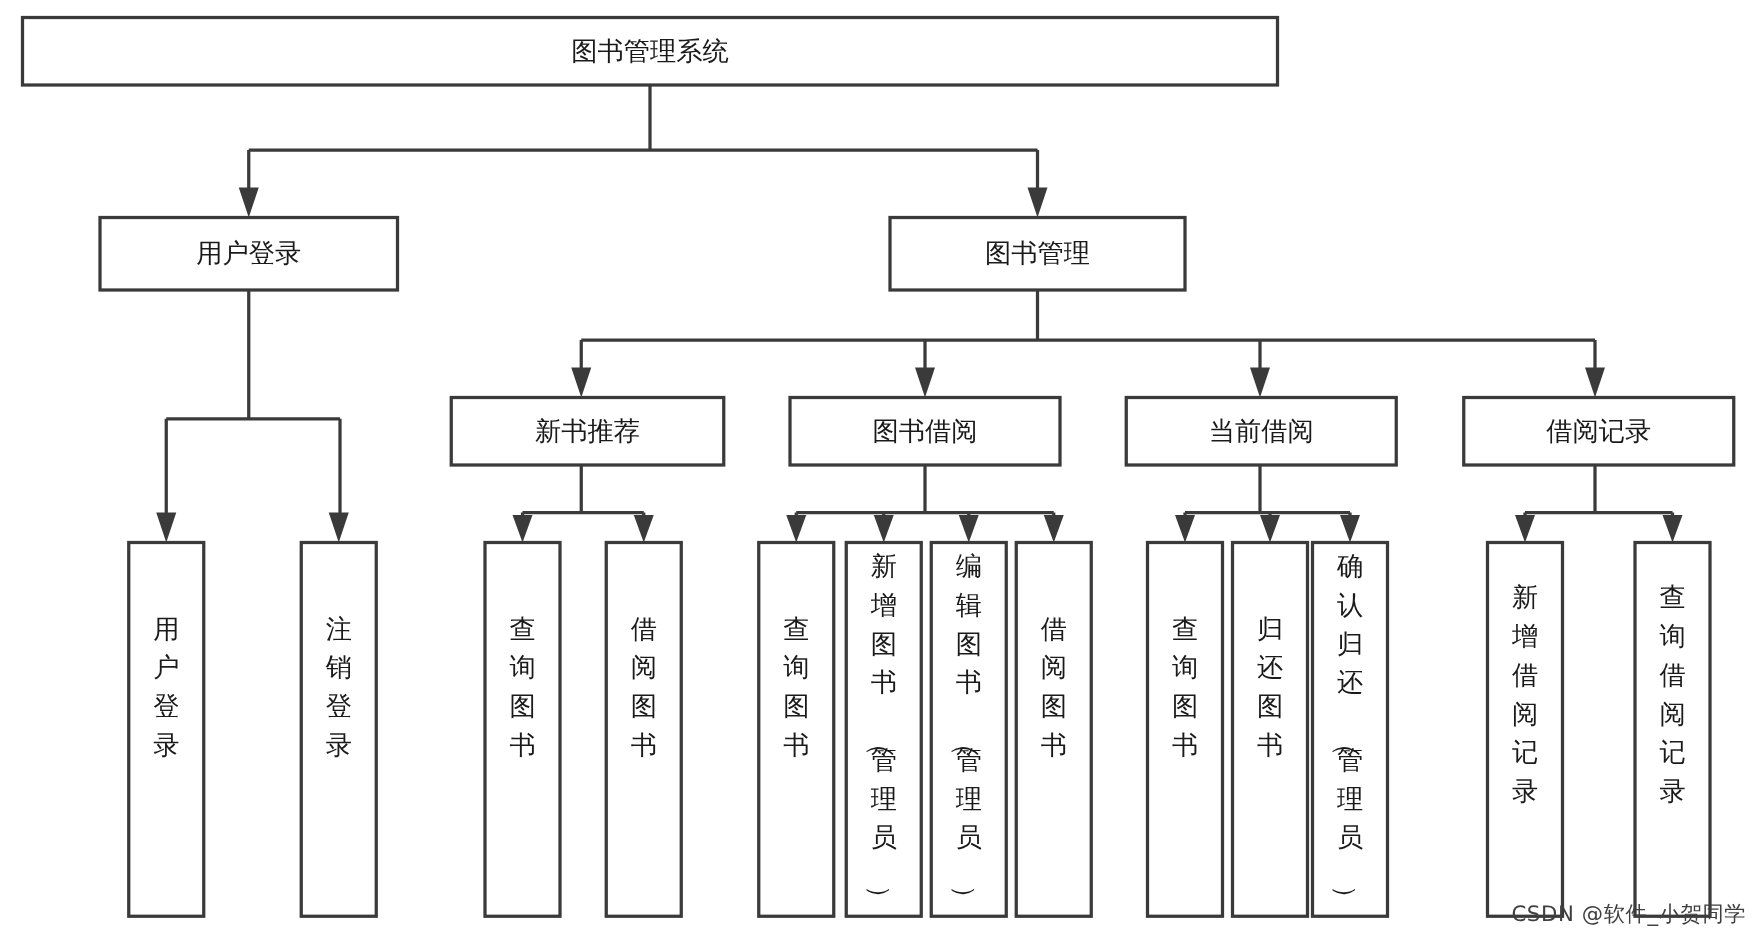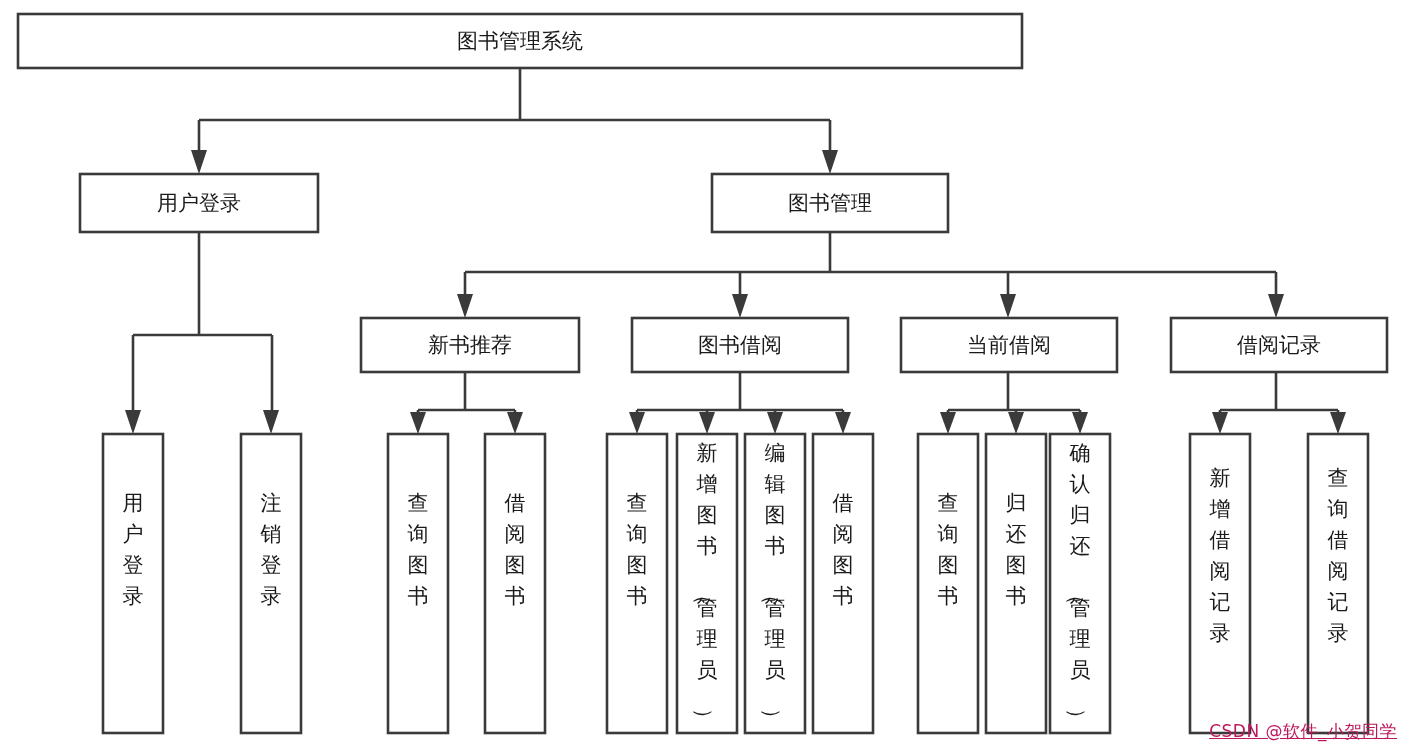--- a/index.html
+++ b/index.html
@@ -54,24 +54,23 @@
     fill: #1a1a1a;
     font-size: 21px;
     text-anchor: middle;
   }
   .watermark {
     position: absolute;
     right: 8px;
     bottom: 4px;
     font-family: "DejaVu Sans", "Liberation Sans", sans-serif;
     font-size: 17px;
-    color: #be185d;
+    color: #404040;
     white-space: nowrap;
     letter-spacing: 0.5px;
-    text-decoration: underline;
   }
 </style>
 </head>
 <body>
 
 <div id="diagram-root">
 
   <svg id="diagram-svg" viewBox="0 0 1405 747">
 
     <g>

